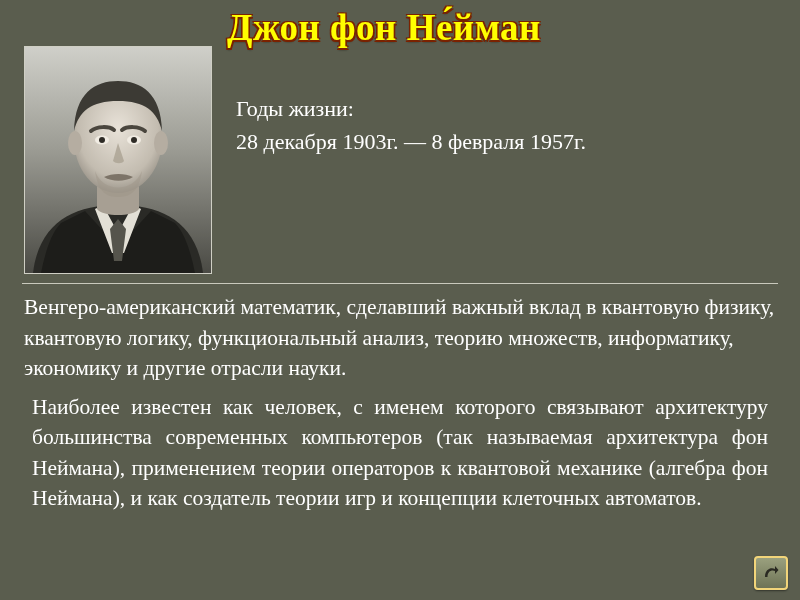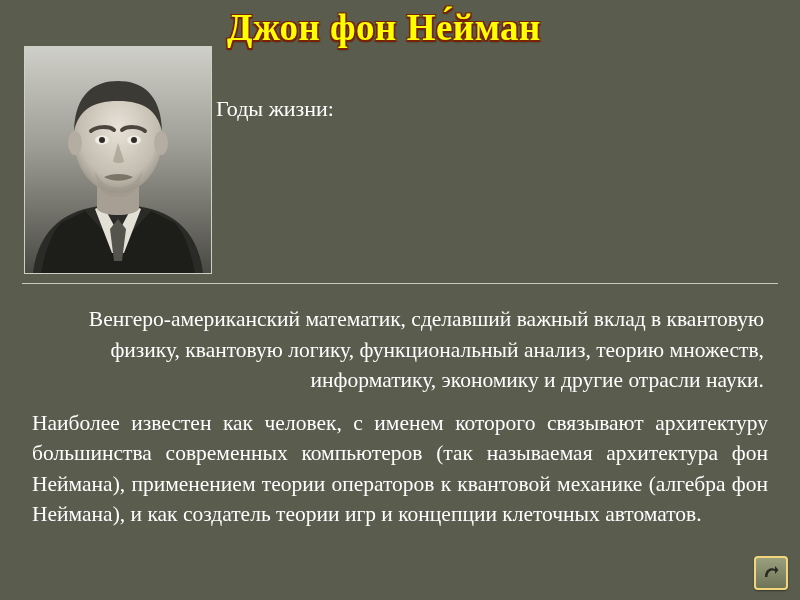--- a/index.html
+++ b/index.html
@@ -49,21 +49,21 @@
     background: #6d6f63;
     overflow: hidden;
   }
   .portrait svg {
     display: block;
     width: 100%;
     height: 100%;
   }
   .lifespan {
     position: absolute;
-    left: 216px;
+    left: 236px;
     top: 92px;
     width: 545px;
     font-size: 22px;
     line-height: 33px;
     color: #ffffff;
   }
   .lifespan .label {
     display: block;
   }
   .lifespan .dates {
@@ -80,22 +80,22 @@
   .body-text {
     position: absolute;
     left: 24px;
     top: 292px;
     width: 752px;
     font-size: 21.5px;
     line-height: 30.5px;
     color: #ffffff;
   }
   .para1 {
-    margin: 12px;
-    text-align: right;
+    margin: 0;
+    text-align: left;
   }
   .para2 {
     margin: 8px;
     text-align: justify;
   }
   .next-button {
     position: absolute;
     right: 12px;
     bottom: 10px;
     width: 30px;
@@ -167,20 +167,21 @@
       <path d="M93 96 L88 114 C91 117 97 117 99 114 Z" fill="#ada495" opacity="0.85"></path>
 
       <path d="M79 130 C87 126 100 126 108 130 C100 135 87 135 79 130 Z" fill="#7d7468"></path>
 
       <path d="M70 124 C78 146 108 146 117 124 C114 146 104 150 93 150 C82 150 73 146 70 124 Z" fill="#9d9488" opacity="0.45"></path>
     </svg>
   </div>
 
   <div class="lifespan">
     <span class="label">Годы жизни:</span>
+    <span class="dates">28 декабря 1903г. — 8 февраля 1957г.</span>
   </div>
 
   <div class="divider"></div>
 
   <div class="body-text">
     <p class="para1">Венгеро-американский математик, сделавший важный вклад в квантовую физику, квантовую логику, функциональный анализ, теорию множеств, информатику, экономику и другие отрасли науки.</p>
     <p class="para2">Наиболее известен как человек, с именем которого связывают архитектуру большинства современных компьютеров (так называемая архитектура фон Неймана), применением теории операторов к квантовой механике (алгебра фон Неймана), и как создатель теории игр и концепции клеточных автоматов.</p>
   </div>
 
   <div class="next-button">

